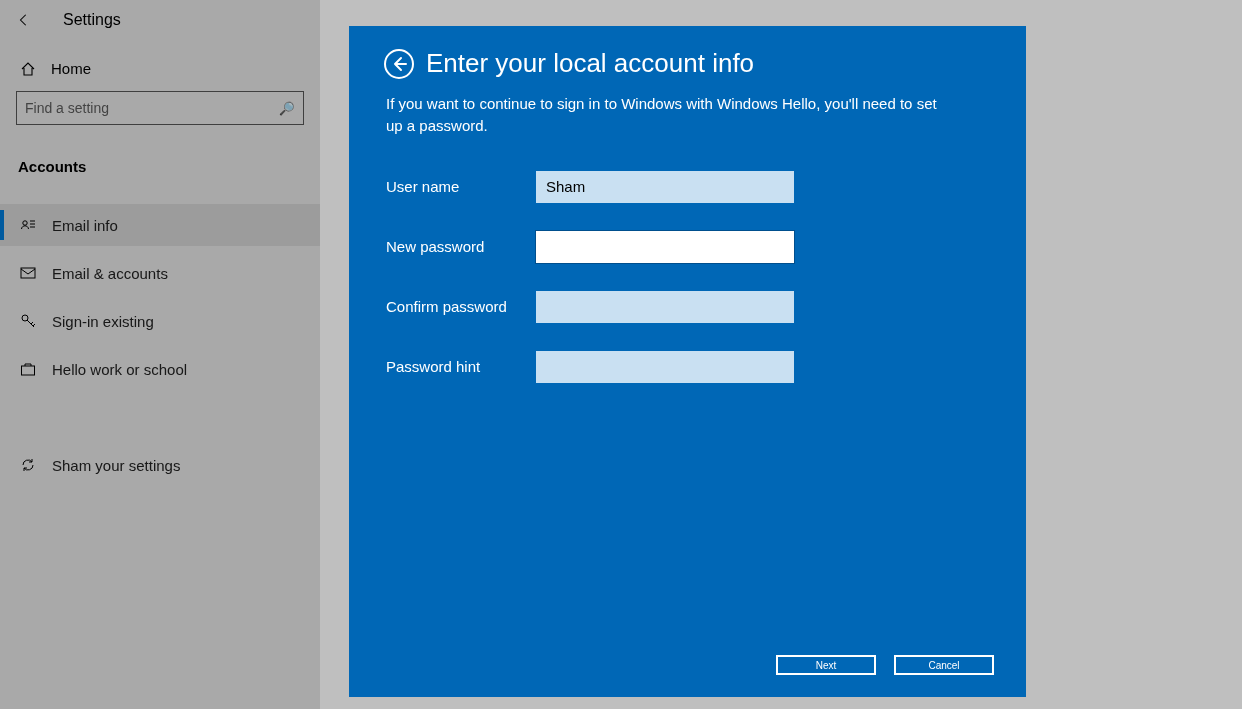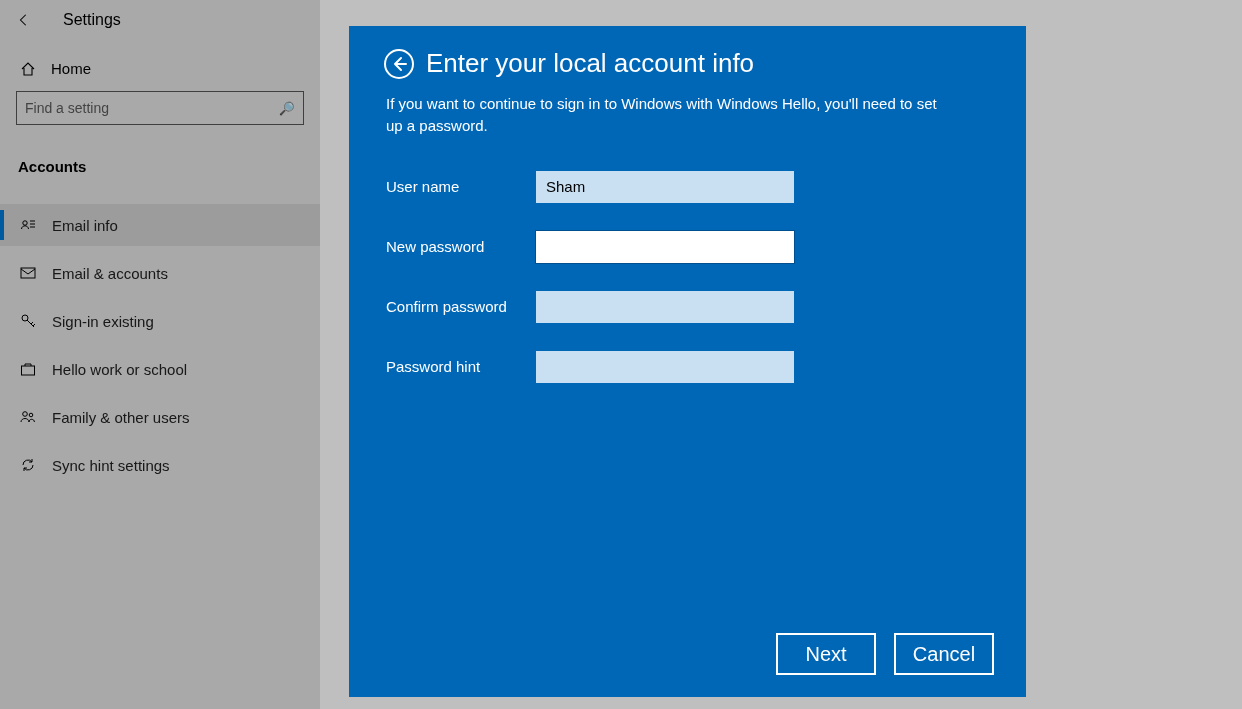--- a/index.html
+++ b/index.html
@@ -47,22 +47,22 @@
   .modal-para  { font-size:15px; line-height:1.45; margin-left:2px; max-width:570px; margin-bottom:20px; }
 
   .form        { margin-top:34px; margin-left:2px; }
   .form-row    { display:flex; align-items:center; height:32px; margin-bottom:28px; }
   .form-label  { width:150px; font-size:15px; }
   .field       { width:258px; height:32px; border:none; background:#c9e0f2;
                  font-size:15px; padding:0 10px; color:#000; }
   .field.active { background:#ffffff; outline:1px solid #004f8e; }
 
   .modal-buttons { position:absolute; right:32px; bottom:22px; display:flex; gap:18px; }
-  .modal-btn { width:100px; height:42px; border:2px solid #fff; background:transparent;
-               color:#fff; font-size:20px; display:flex; align-items:center; justify-content:center; }
+  .modal-btn { width:100px; height:20px; border:2px solid #fff; background:transparent;
+               color:#fff; font-size:10px; display:flex; align-items:center; justify-content:center; }
 
   svg { display:block; }
 </style>
 </head>
 <body>
 
 <div class="bg-pane">
   <div class="sidebar">
     <div class="top-row">
       <span class="back-arrow">
@@ -119,38 +119,28 @@
     </div>
     <div class="nav-item" style="top:348px;">
       <span class="ico">
         <svg width="16" height="16" viewBox="0 0 16 16">
             <rect x="1.5" y="5" width="13" height="9" stroke="#000" stroke-width="1" fill="none"></rect>
             <path d="M5 5V3h6v2" stroke="#000" stroke-width="1" fill="none"></path>
           </svg>
       </span>
       <span>Hello work or school</span>
     </div>
-    <div class="nav-item" style="top:396px;">
-      <span class="ico">
-        <svg width="16" height="16" viewBox="0 0 16 16">
-            <circle cx="5" cy="5" r="2.3" stroke="#000" stroke-width="1" fill="none"></circle>
-            <circle cx="11" cy="6" r="1.8" stroke="#000" stroke-width="1" fill="none"></circle>
-            <path d="M1 13c0-2.2 2-3.5 4-3.5s4 1.3 4 3.5M9 13c0-1.7 1.3-2.7 2.7-2.7s2.7 1 2.7 2.7" stroke="#000" stroke-width="1" fill="none"></path>
-          </svg>
-      </span>
-      <span>Family &amp; other users</span>
-    </div>
     <div class="nav-item" style="top:444px;">
       <span class="ico">
         <svg width="16" height="16" viewBox="0 0 16 16">
             <path d="M3 8a5 5 0 0 1 9-3M13 8a5 5 0 0 1-9 3" stroke="#000" stroke-width="1" fill="none"></path>
             <path d="M12 2v3h-3M4 14v-3h3" stroke="#000" stroke-width="1" fill="none"></path>
           </svg>
       </span>
-      <span>Sync hint settings</span>
+      <span>Sham your settings</span>
     </div>
   </div>
 
   <div class="main">
     
     
   </div>
 </div>
 
 <div class="dim"></div>

